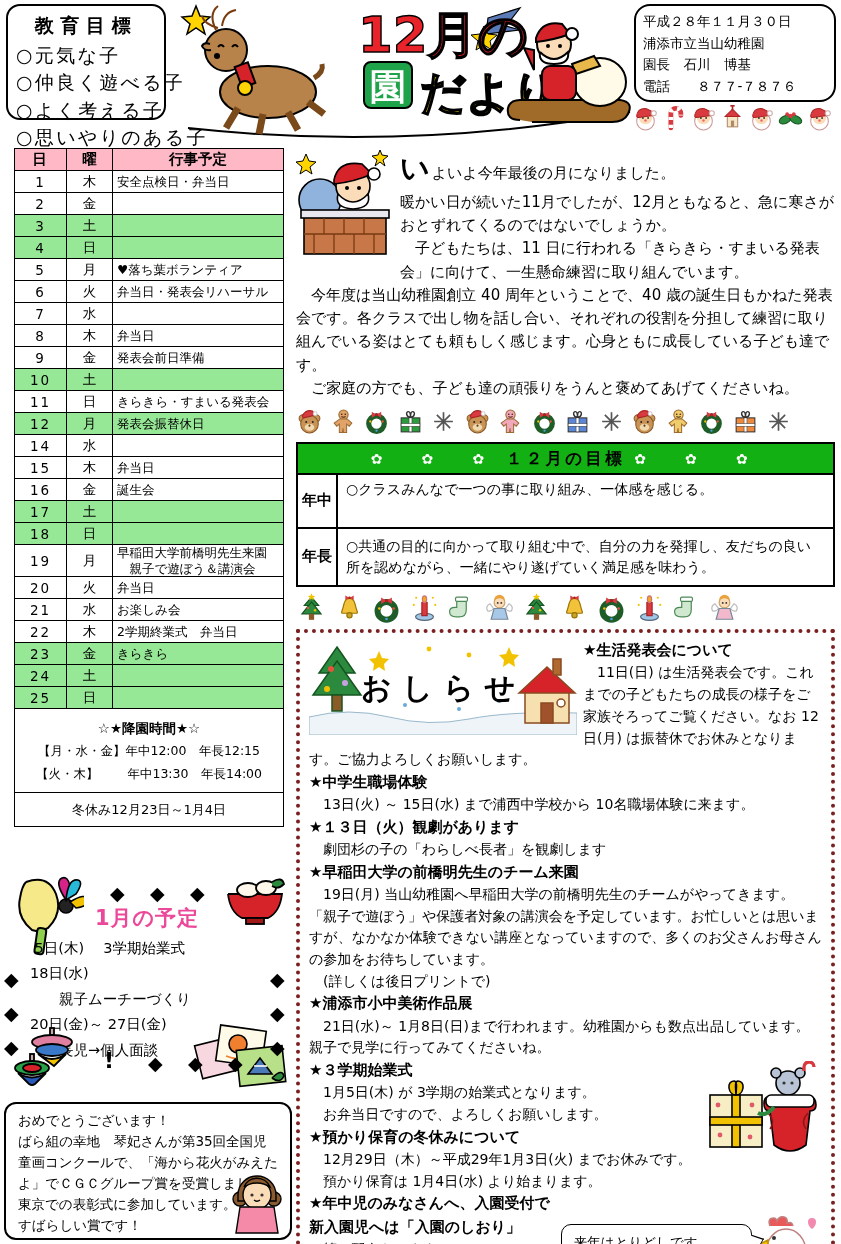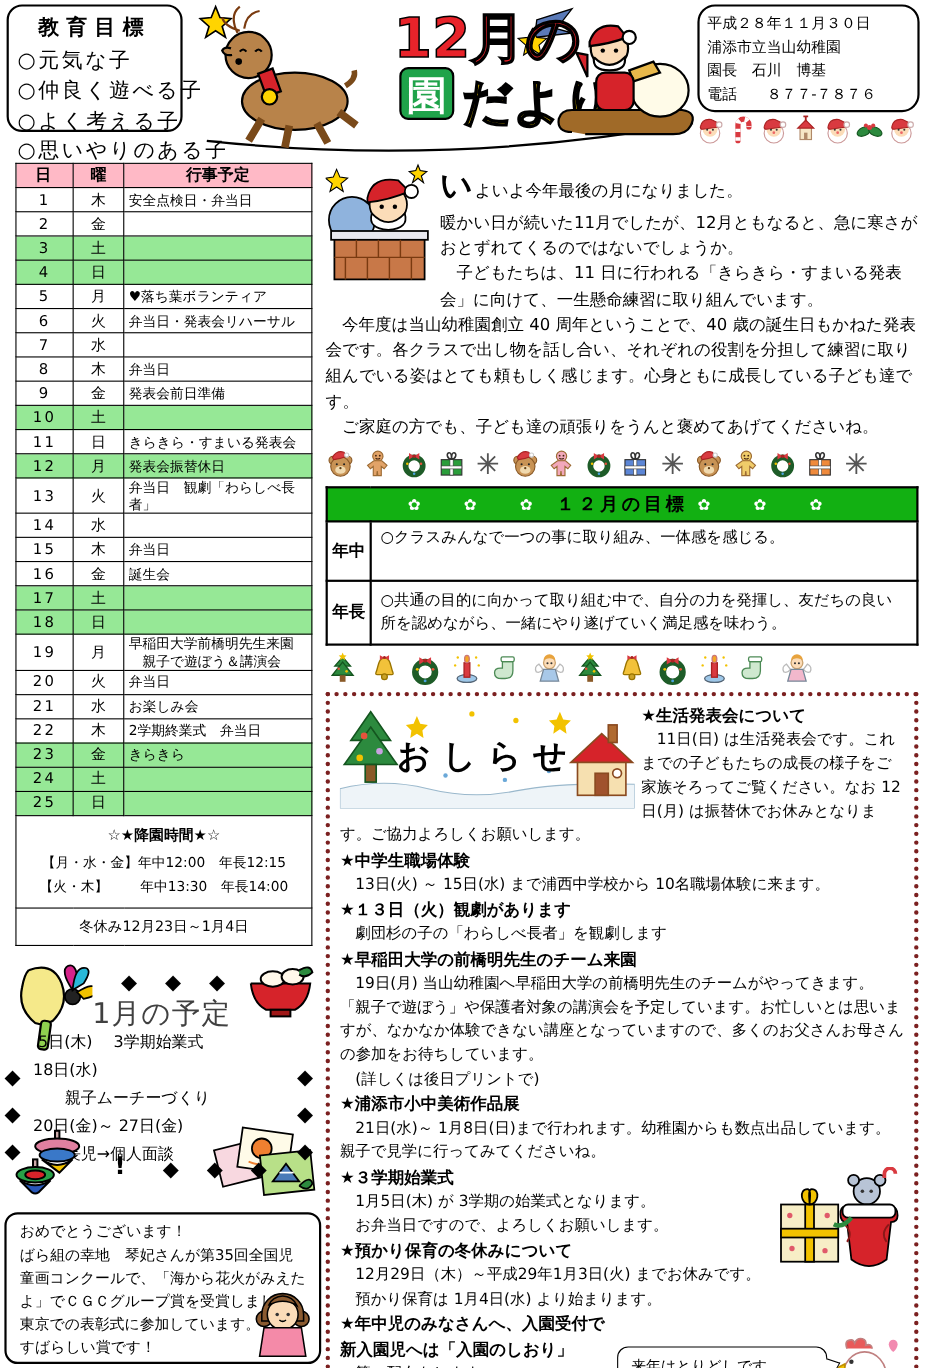--- a/index.html
+++ b/index.html
@@ -66,21 +66,21 @@
   .gift-float{float:right;width:118px;height:100px;margin:2px 0 2px 6px;}
   .final-note{display:flex;}
   .final-note .fn-text{flex:1;}
   .fn-right{display:flex;align-items:center;gap:4px;margin-top:10px;}
   .bubble{position:relative;border:1.5px solid #000;border-radius:10px;padding:7px 12px;font-size:13.5px;line-height:1.6;background:#fff;white-space:nowrap;}
   .bubble:after{content:"";position:absolute;right:-10px;top:12px;width:14px;height:14px;background:#fff;border-top:1.5px solid #000;border-right:1.5px solid #000;transform:skewY(-20deg) rotate(35deg);}
   .rooster{width:66px;height:78px;}
 
   
   .january{position:absolute;left:2px;top:876px;width:290px;height:218px;}
-  .jan-title{position:absolute;left:0;right:0;top:28px;text-align:center;color:#404040;font-weight:normal;font-size:26px;letter-spacing:1px;}
+  .jan-title{position:absolute;left:0;right:0;top:28px;text-align:center;color:#ec4899;font-weight:bold;font-size:21px;letter-spacing:1px;}
   .jan-items{position:absolute;left:28px;top:60px;font-size:14.5px;line-height:1.75;white-space:pre;}
   .jan-diamond{position:absolute;font-size:19px;color:#000;}
   .jan-ex{position:absolute;left:102px;top:172px;font-size:22px;font-weight:bold;}
   .jan-art{position:absolute;}
 
   
   .congrats{position:absolute;left:4px;top:1102px;width:288px;height:138px;border:2px solid #000;border-radius:12px;padding:6px 12px;font-size:13.5px;line-height:1.55;}
   .congrats .girl{position:absolute;right:4px;bottom:3px;width:58px;height:66px;}
 </style>
 </head>
@@ -280,25 +280,20 @@
         </tr>
         <tr>
           <td class="c-day">11</td>
           <td class="c-wd">日</td>
           <td class="c-ev">きらきら・すまいる発表会</td>
         </tr>
         <tr class="holiday">
           <td class="c-day">12</td>
           <td class="c-wd">月</td>
           <td class="c-ev">発表会振替休日</td>
-        </tr>
-        <tr>
-          <td class="c-day">13</td>
-          <td class="c-wd">火</td>
-          <td class="c-ev">弁当日　観劇「わらしべ長者」</td>
         </tr>
         <tr>
           <td class="c-day">14</td>
           <td class="c-wd">水</td>
           <td class="c-ev"></td>
         </tr>
         <tr>
           <td class="c-day">15</td>
           <td class="c-wd">木</td>
           <td class="c-ev">弁当日</td>

